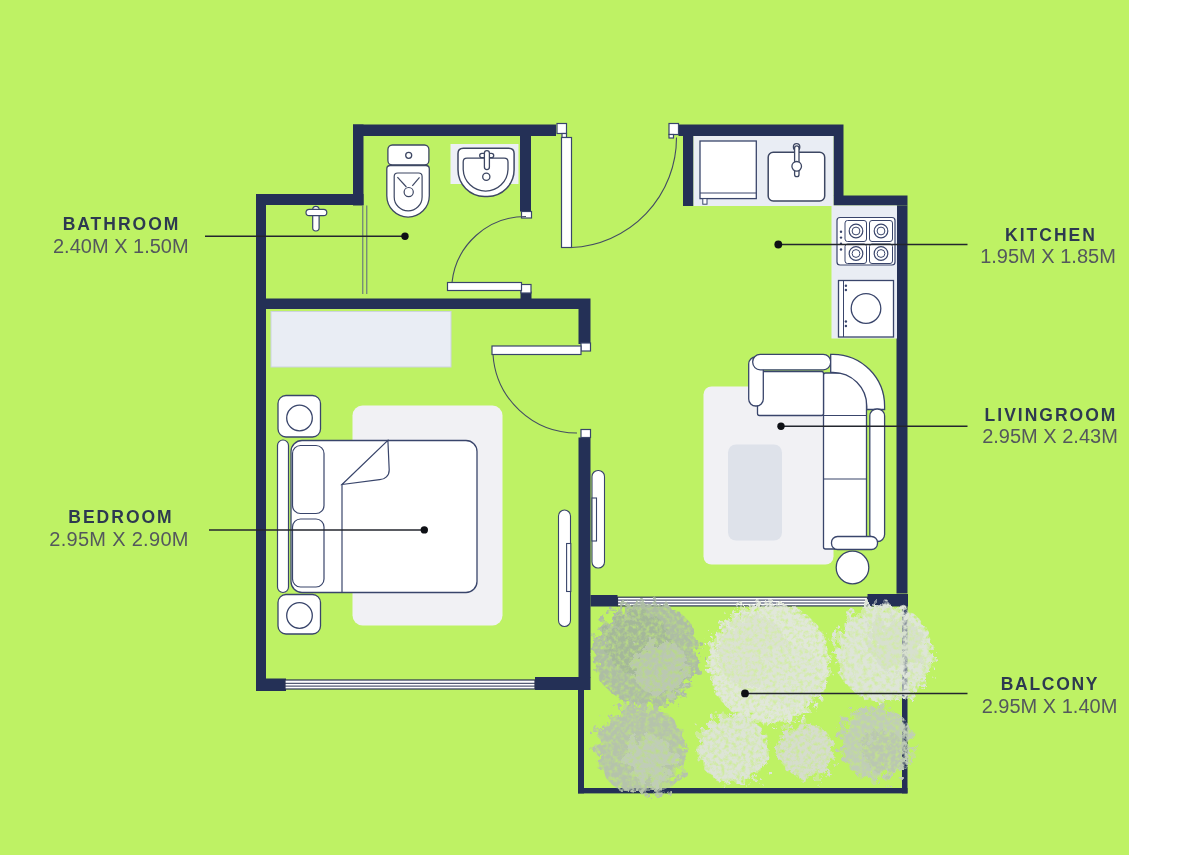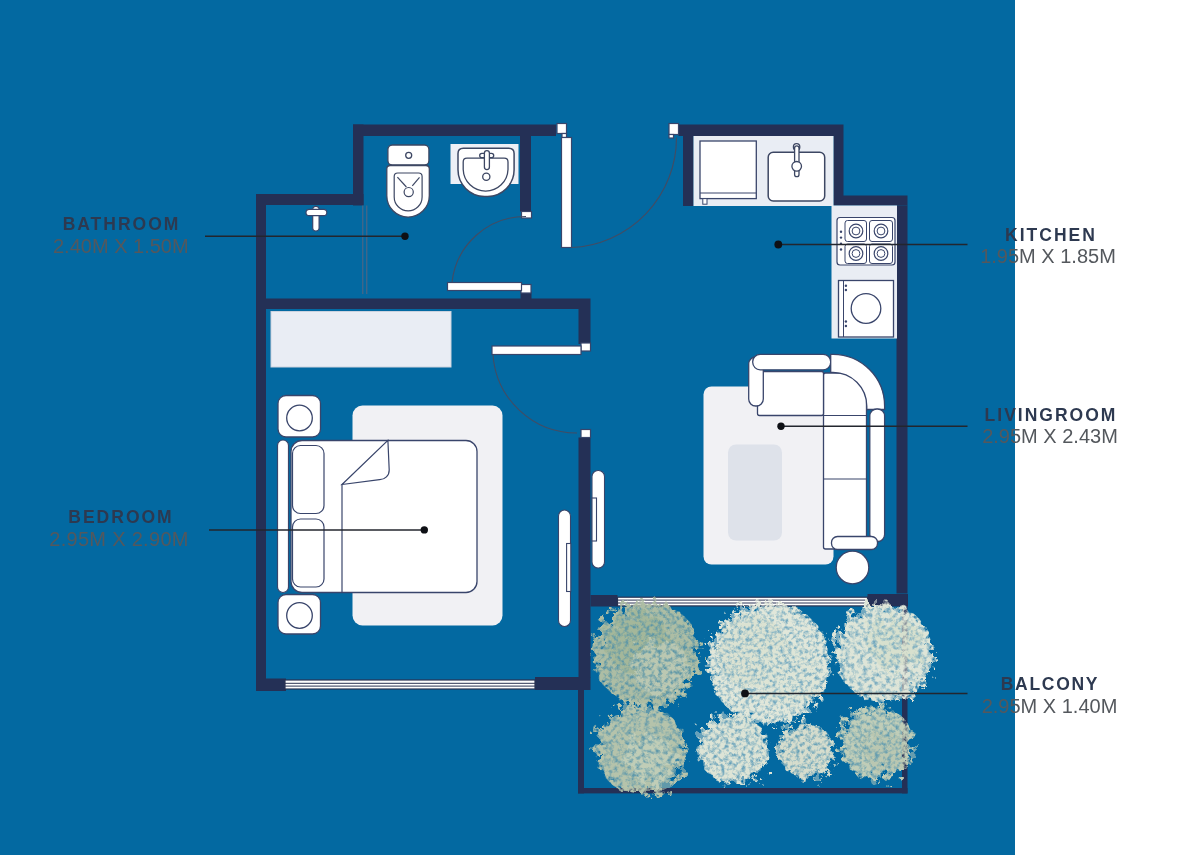--- a/index.html
+++ b/index.html
@@ -1,16 +1,16 @@
 <!DOCTYPE html>
 <html><head>
 <meta charset="utf-8">
 <style>
   html,body{margin:0;padding:0;background:#ffffff;}
-  #wrap{width:1015px;height:855px;position:relative;background:#0369a1;}
+  #wrap{width:1129px;height:855px;position:relative;background:#bef264;}
   svg{display:block;}
   text{font-family:"Liberation Sans",sans-serif;}
 </style>
 </head>
 <body>
 <div id="wrap">
 <svg width="1200" height="855" viewBox="0 0 1200 855">
 <defs>
   <filter id="leaf1" x="-40%" y="-40%" width="180%" height="180%">
     <feTurbulence type="fractalNoise" baseFrequency="0.13" numOctaves="4" seed="11" result="n"></feTurbulence>

